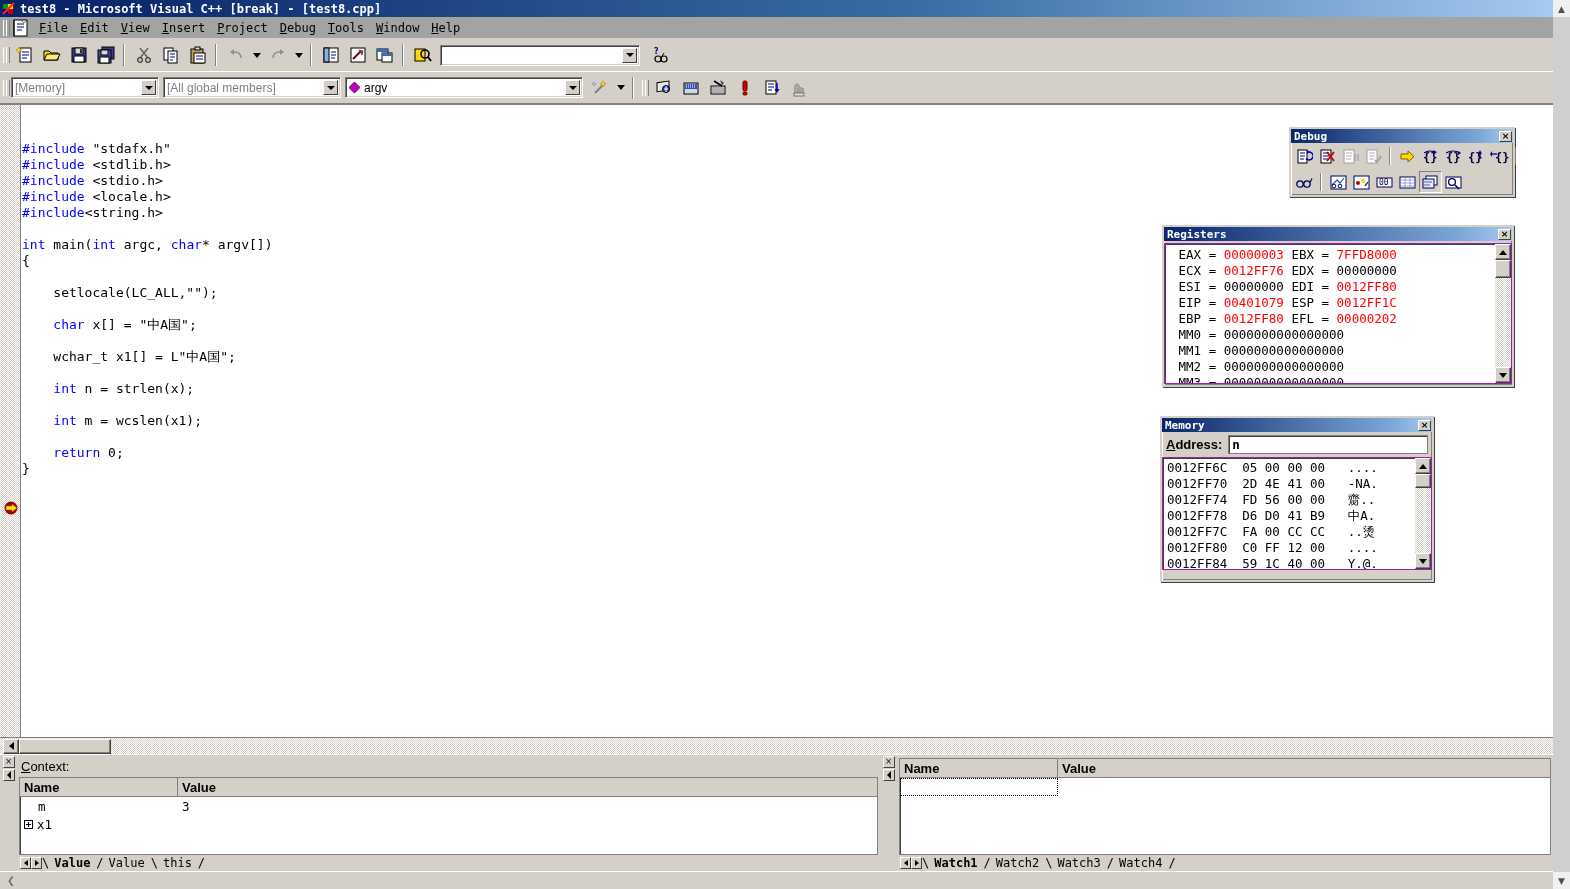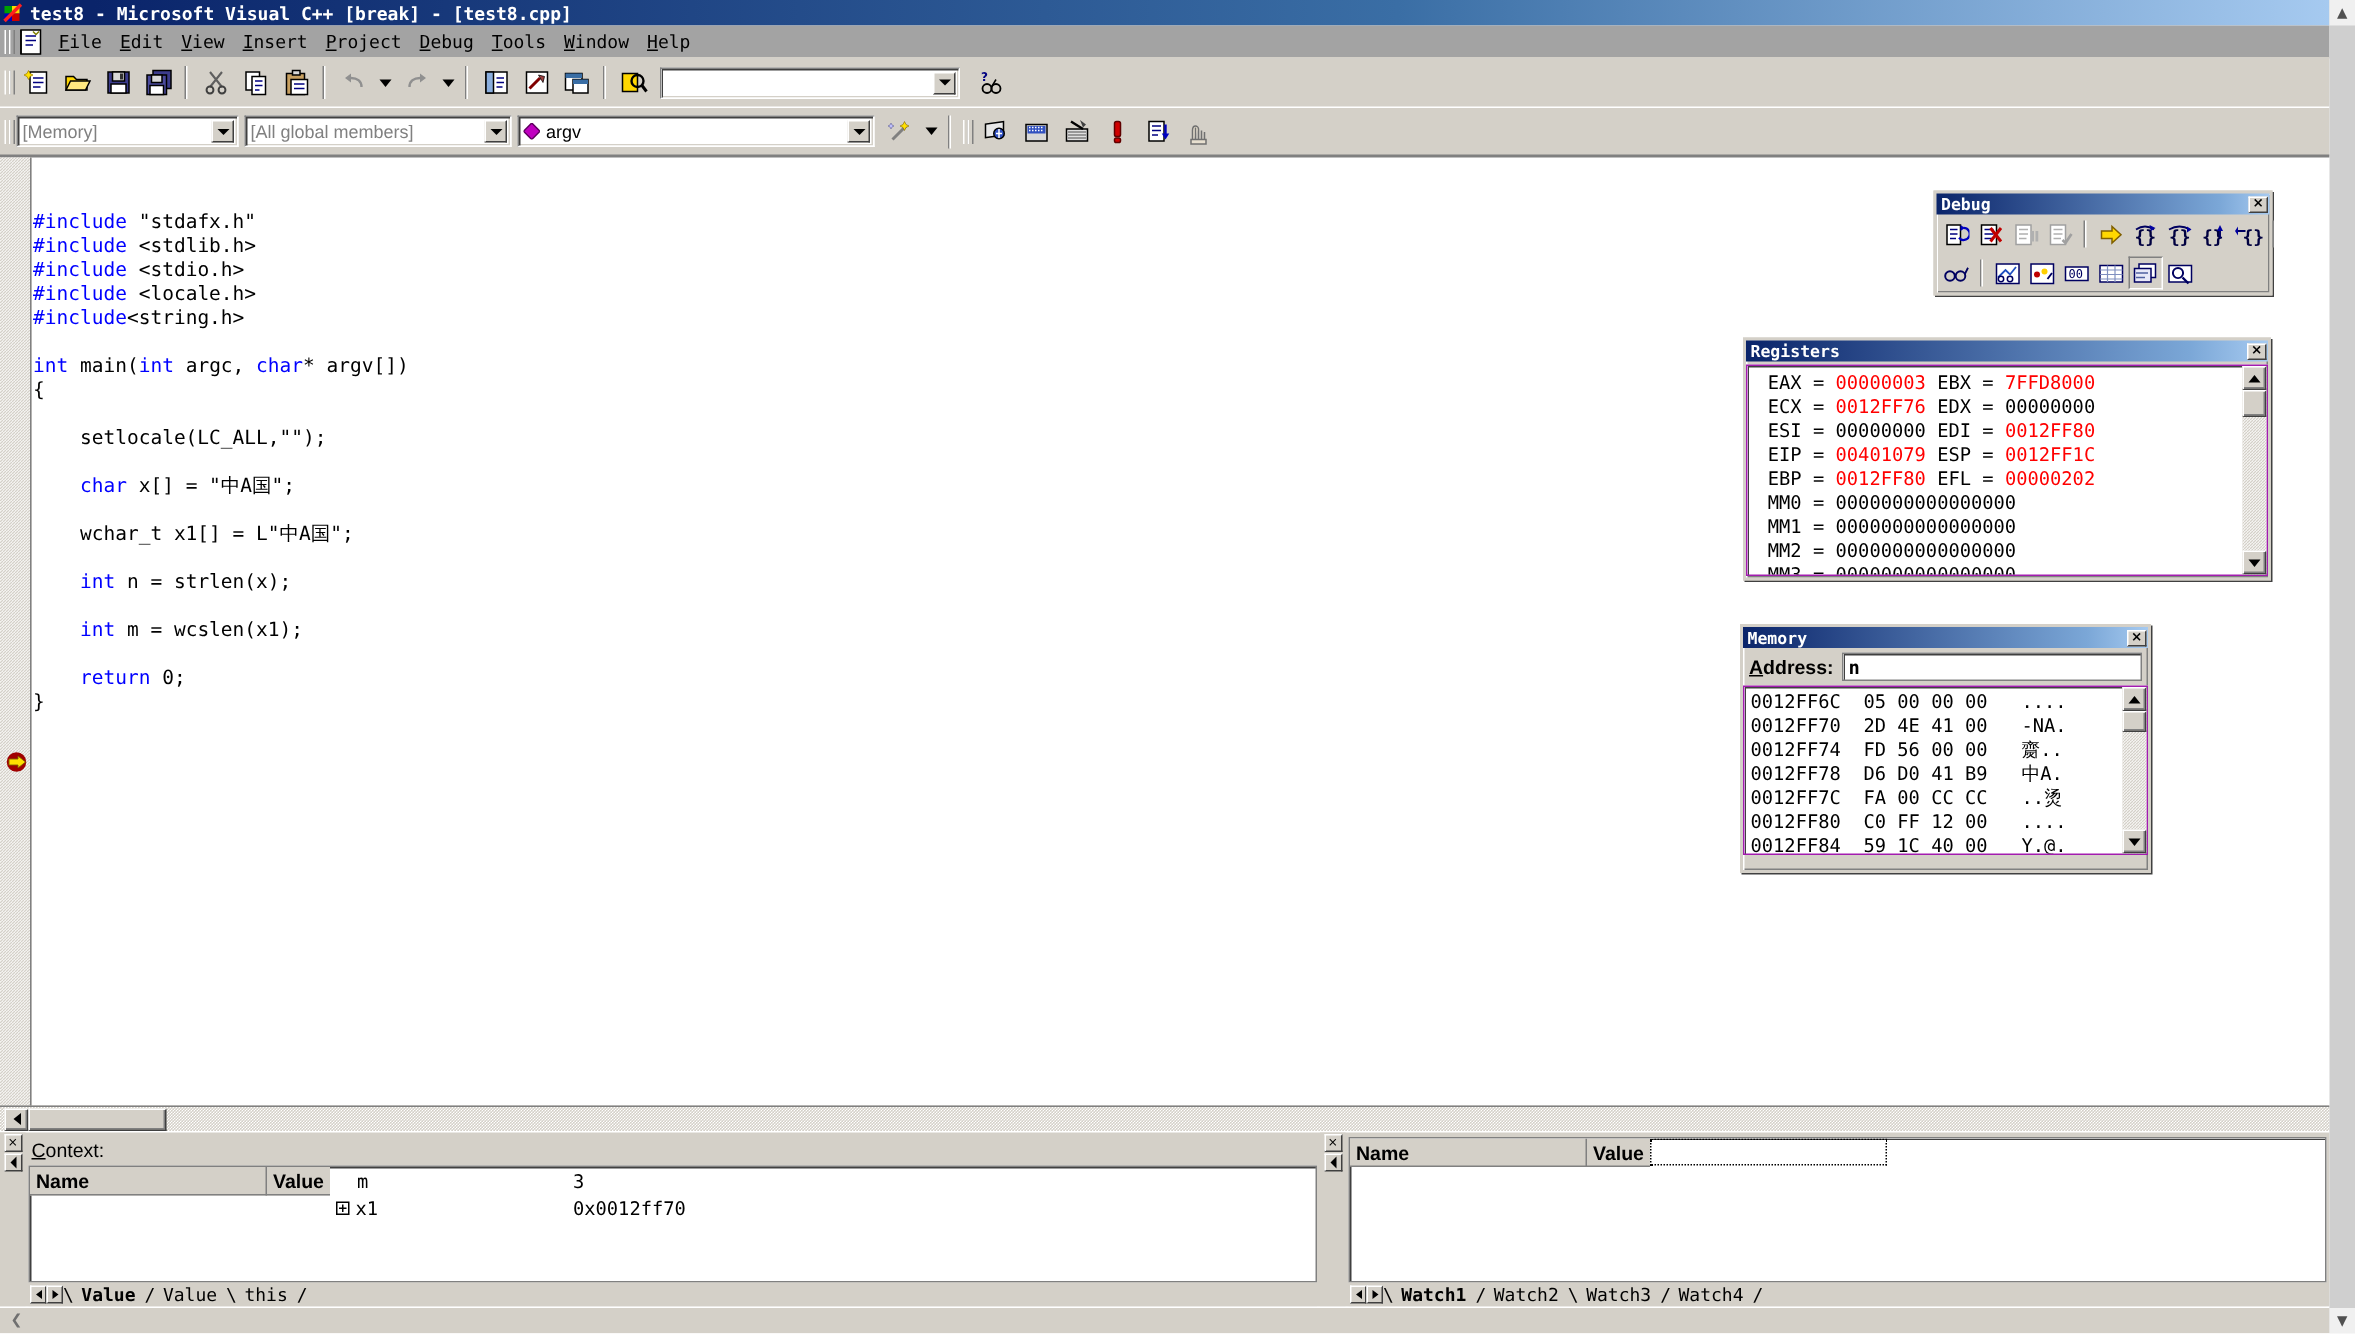--- a/index.html
+++ b/index.html
@@ -243,21 +243,21 @@
   }
   .ctx-combo {
     flex: 1; height: 20px; background: #ffffff; margin-left: 6px; margin-right: 2px;
     border: 1px solid #808080; box-shadow: inset 1px 1px 0 #404040;
     display: flex; align-items: center; padding-left: 4px; position: relative;
     font-family: "Liberation Sans", sans-serif; font-size: 13px;
   }
   .grid {
     flex: 1; background: #ffffff;
     border: 1px solid #808080; box-shadow: inset 1px 1px 0 #404040;
-    display: flex; overflow: hidden; margin-left: 2px;
+    display: flex; flex-direction: column; overflow: hidden; margin-left: 2px;
   }
   .grid-head { display: flex; height: 19px; background: #d4d0c8; }
   .grid-hcell {
     font-family: "Liberation Sans", sans-serif; font-size: 13px; font-weight: bold;
     padding: 1px 4px; color: #000000;
     border-right: 1px solid #808080;
     border-bottom: 1px solid #808080;
     display: flex; align-items: center;
   }
   .grid-row { display: flex; height: 18px; }
@@ -784,21 +784,20 @@
                 <span class="grid-cell" style="width: 158px; padding-left: 18px;">
                   <span>m</span>
                 </span>
                 <span class="grid-cell" style="flex: 1 1 0%;">3</span>
               </div>
               <div class="grid-row">
                 <span class="grid-cell" style="width: 158px;">
                   <span class="expander"></span>
                   <span>x1</span>
                 </span>
-                <span class="grid-cell" style="flex: 1 1 0%;">0x0012ff70</span>
               </div>
             </div>
         </div>
 
         <div class="tabs-row">
           <span class="tab-nav">
               <span class="tri-l" style="border-right-width:4px;border-top-width:3px;border-bottom-width:3px"></span>
             </span>
           <span class="tab-nav">
               <span class="tri-r" style="border-left-width:4px;border-top-width:3px;border-bottom-width:3px"></span>

